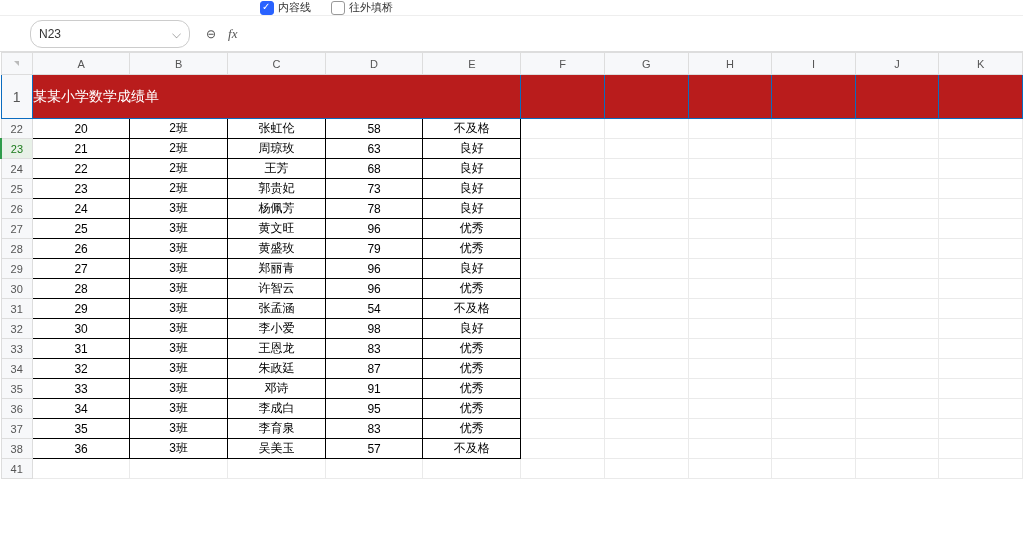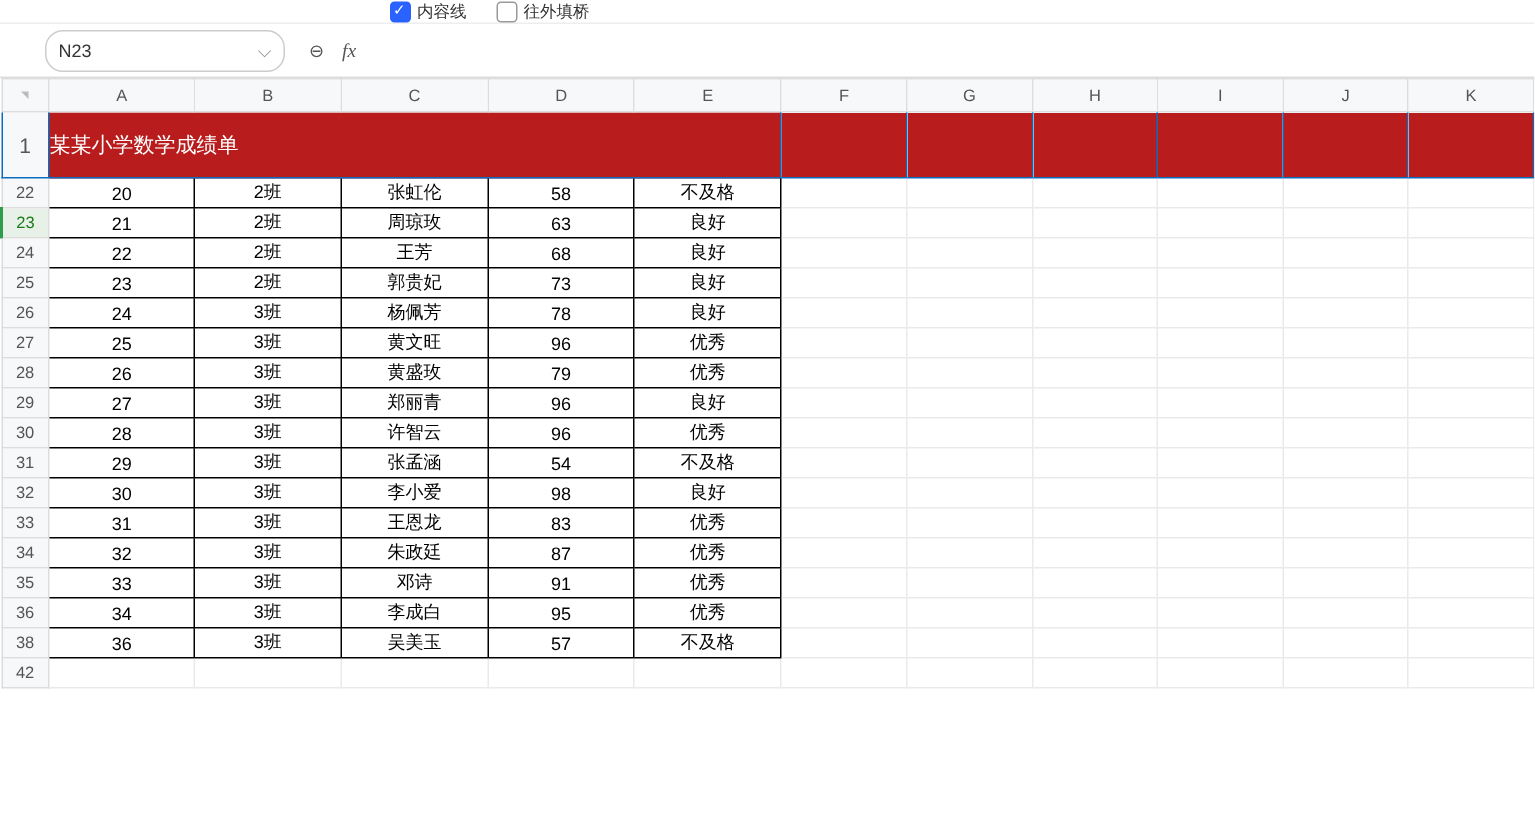--- a/index.html
+++ b/index.html
@@ -296,35 +296,49 @@
           <td class="cell data-cell">95</td>
           <td class="cell data-cell">优秀</td>
           <td class="cell"></td>
           <td class="cell"></td>
           <td class="cell"></td>
           <td class="cell"></td>
           <td class="cell"></td>
           <td class="cell"></td>
         </tr>
         <tr>
+          <td class="row-header">37</td>
+          <td class="cell data-cell">35</td>
+          <td class="cell data-cell">3班</td>
+          <td class="cell data-cell">李育泉</td>
+          <td class="cell data-cell">83</td>
+          <td class="cell data-cell">优秀</td>
+          <td class="cell"></td>
+          <td class="cell"></td>
+          <td class="cell"></td>
+          <td class="cell"></td>
+          <td class="cell"></td>
+          <td class="cell"></td>
+        </tr>
+        <tr>
           <td class="row-header">38</td>
           <td class="cell data-cell">36</td>
           <td class="cell data-cell">3班</td>
           <td class="cell data-cell">吴美玉</td>
           <td class="cell data-cell">57</td>
           <td class="cell data-cell">不及格</td>
           <td class="cell"></td>
           <td class="cell"></td>
           <td class="cell"></td>
           <td class="cell"></td>
           <td class="cell"></td>
           <td class="cell"></td>
         </tr>
         <tr>
-          <td class="row-header">42</td>
+          <td class="row-header">41</td>
           <td class="cell"></td>
           <td class="cell"></td>
           <td class="cell"></td>
           <td class="cell"></td>
           <td class="cell"></td>
           <td class="cell"></td>
           <td class="cell"></td>
           <td class="cell"></td>
           <td class="cell"></td>
           <td class="cell"></td>

